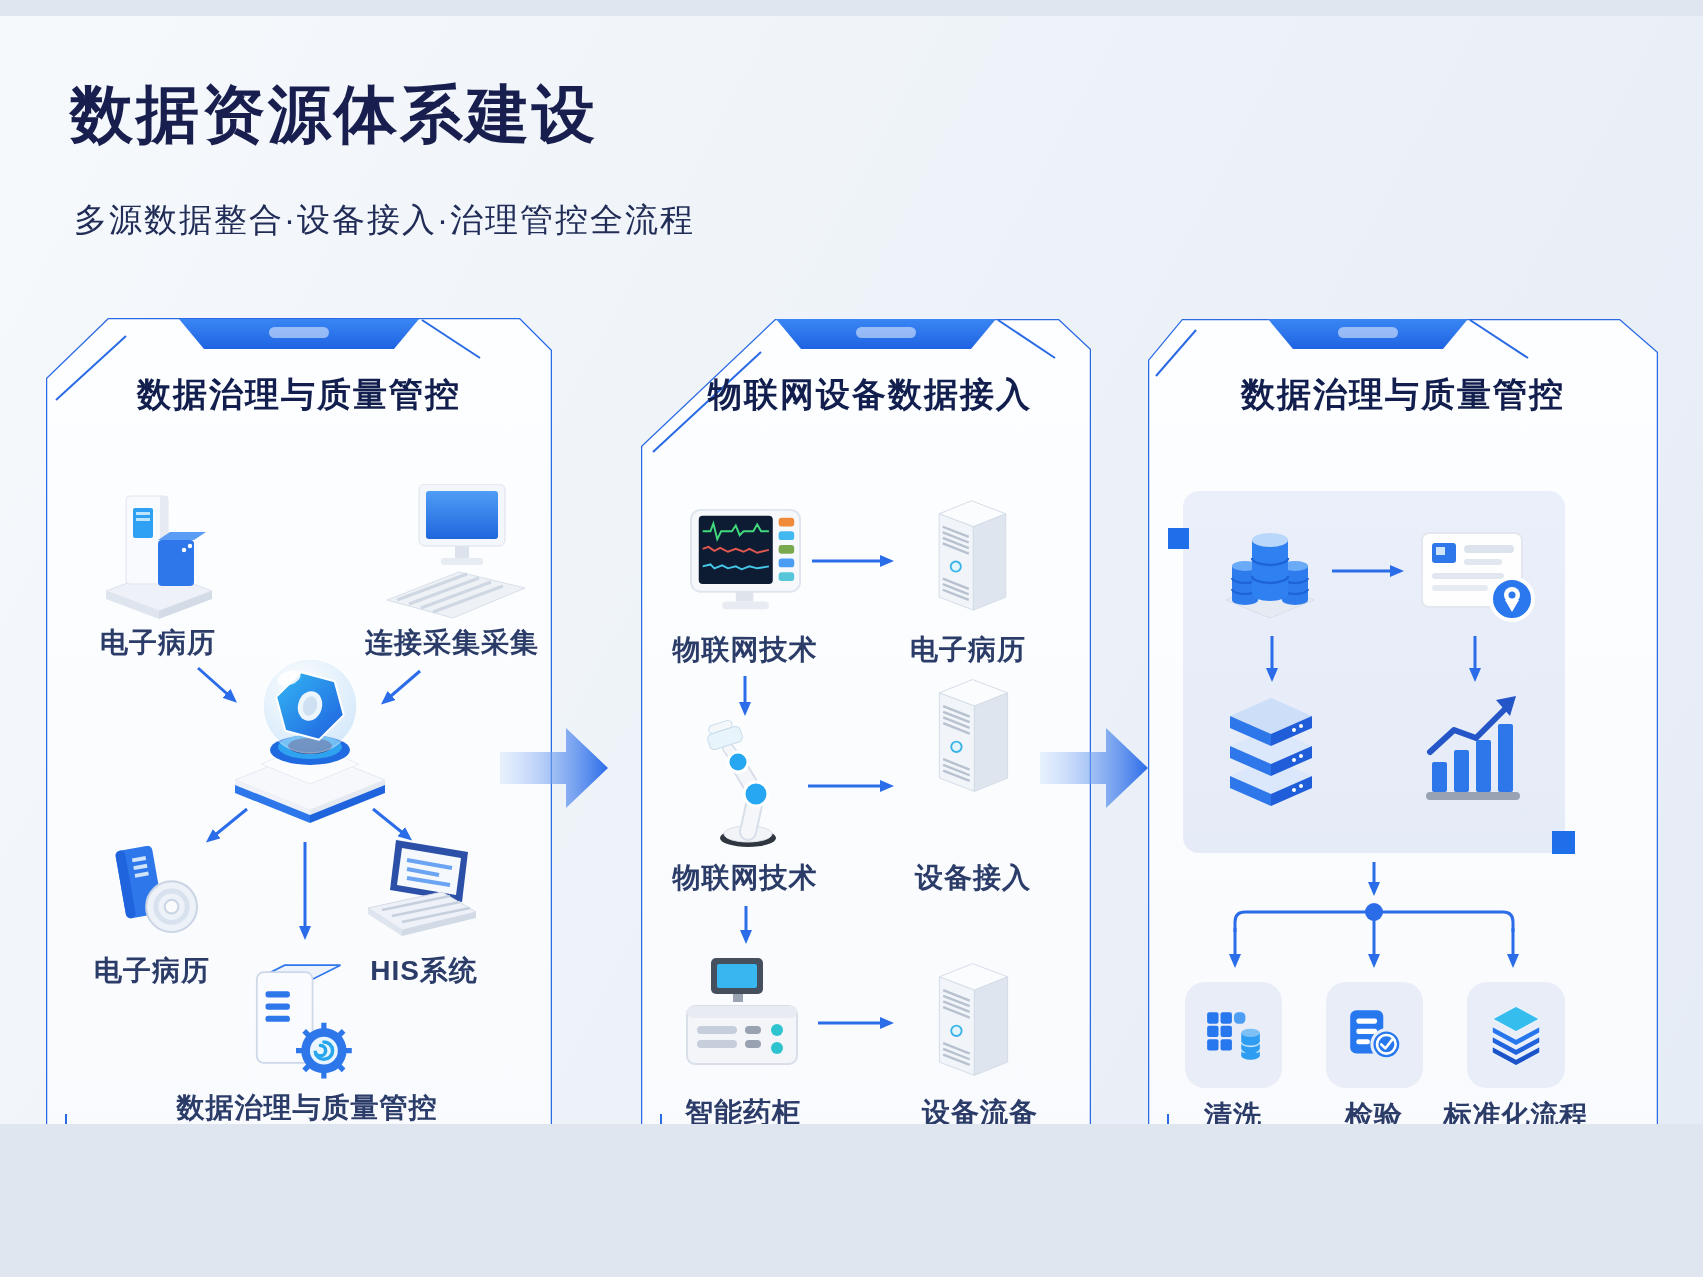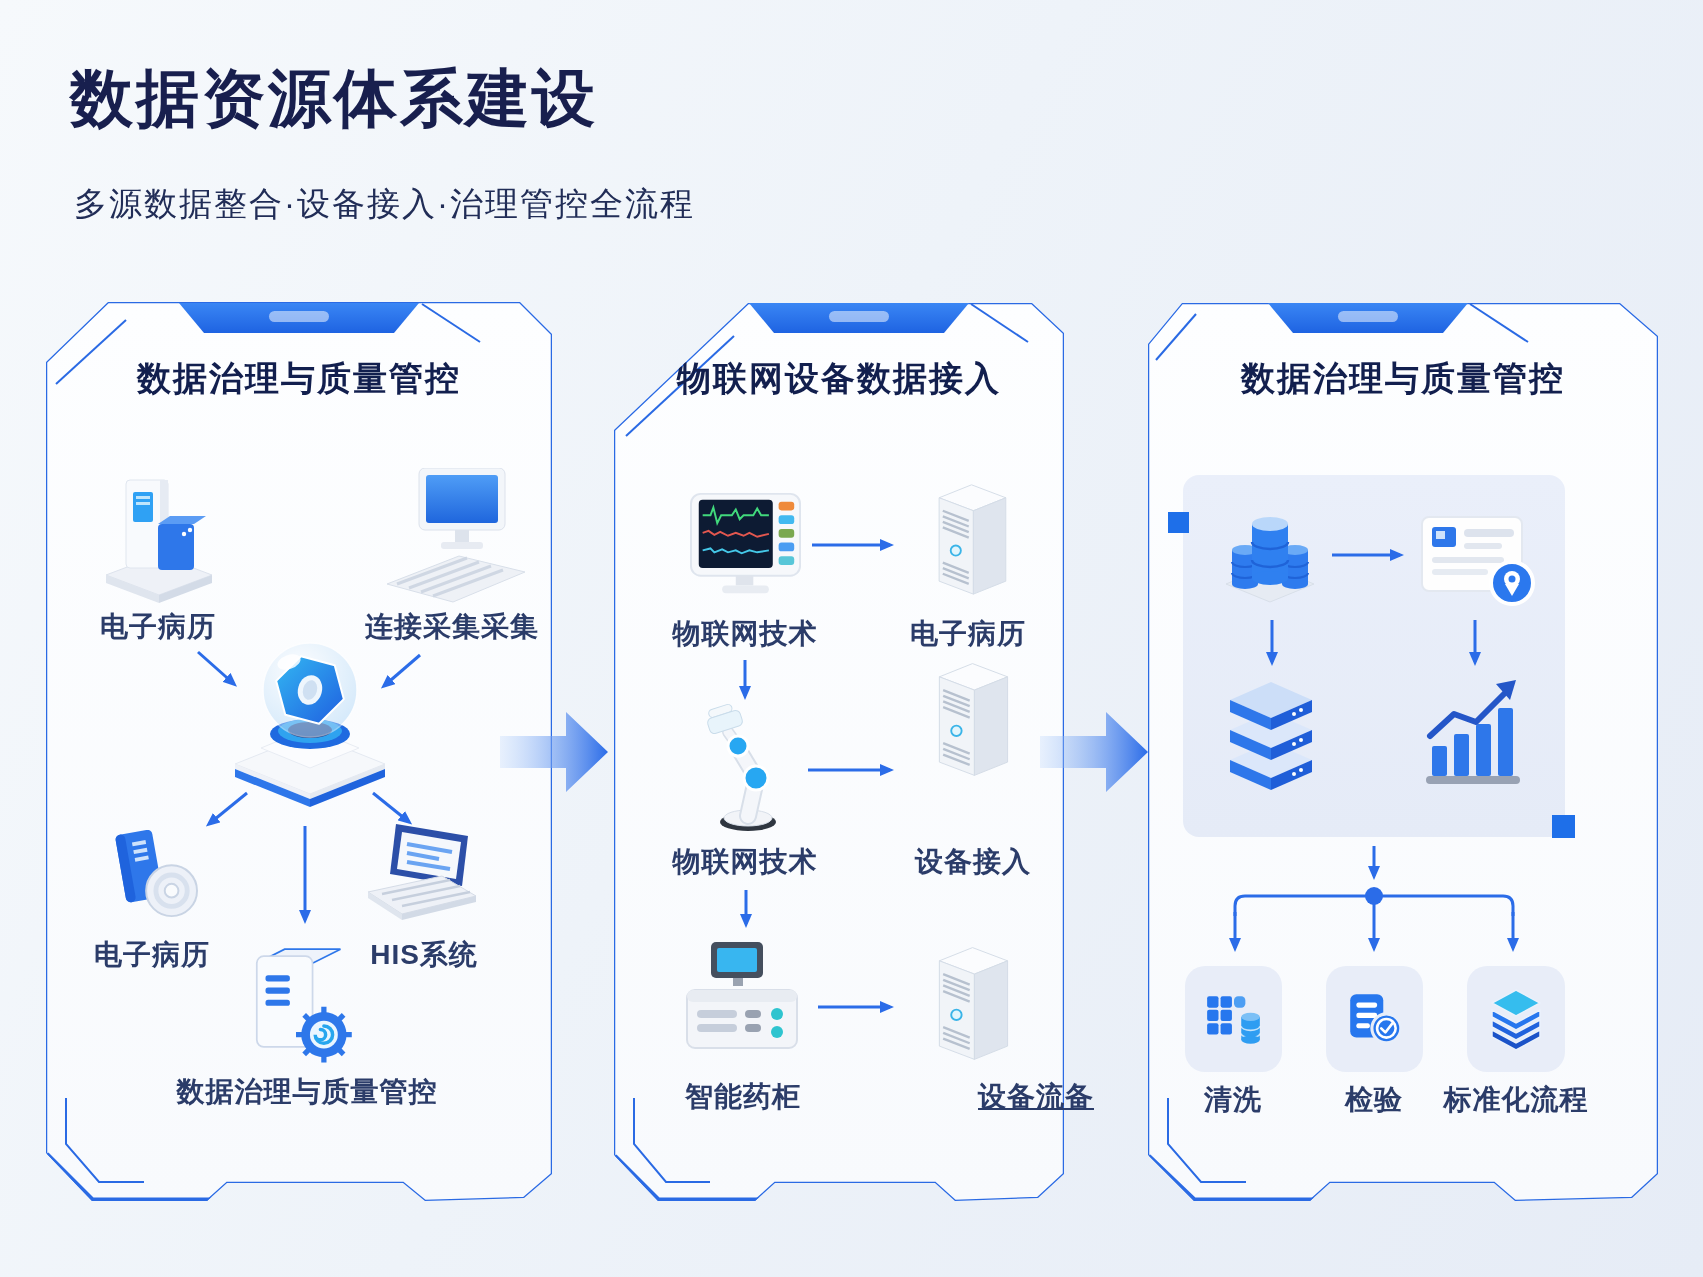--- a/index.html
+++ b/index.html
@@ -1,19 +1,20 @@
 <!DOCTYPE html>
 <html><head>
 <meta charset="utf-8">
 <style>
   html,body{margin:0;padding:0;background:#dfe6ef;}
   .stage{
-    position:relative;width:1703px;height:1277px;overflow:hidden;
+    position:relative;width:1703px;height:1108px;overflow:hidden;
     background:linear-gradient(118deg,#f6f9fc 0%,#eef3f9 45%,#e6ecf6 100%);
     font-family:"Liberation Sans","DejaVu Sans",sans-serif;
+    margin-top:16px;
   }
   .page-title{
     position:absolute;left:70px;top:56px;font-size:63px;font-weight:800;
     color:#181f4e;letter-spacing:3px;white-space:nowrap;
   }
   .page-subtitle{
     position:absolute;left:74px;top:182px;font-size:33px;font-weight:500;
     color:#212d57;letter-spacing:2px;white-space:nowrap;
   }
   .panel{position:absolute;top:300px;height:903px;background:linear-gradient(180deg,#fdfeff,#f8fafd);z-index:1;}
@@ -81,21 +82,21 @@
       <path d="M166,901 L46,901 L0,855" fill="none" stroke="#2a6ae4" stroke-width="7"></path>
       <path d="M10,84 L80,20" fill="none" stroke="#2a6ae4" stroke-width="2"></path>
       <path d="M20,798 L20,844 L53,882 L98,882" fill="none" stroke="#2a6ae4" stroke-width="2"></path>
       <path d="M376,4 L434,42" fill="none" stroke="#2a6ae4" stroke-width="2"></path>
       <polygon points="133,3 373,3 348,33 158,33" fill="url(#f1g)"></polygon>
       <rect x="223" y="11" width="60" height="11" rx="5.5" fill="rgba(255,255,255,0.5)"></rect>
     </svg>
     <div class="panel-title">数据治理与质量管控</div>
   </div>
 
-  <div class="panel" style="left:614px;width:450px;clip-path:polygon(0px 855px,0px 130px,134px 3px,418px 3px,450px 33px,450px 874px,424px 898px,341px 901px,321px 883px,161px 883px,141px 901px,44px 901px);">
+  <div class="panel" style="left:641px;width:450px;clip-path:polygon(0px 855px,0px 130px,134px 3px,418px 3px,450px 33px,450px 874px,424px 898px,341px 901px,321px 883px,161px 883px,141px 901px,44px 901px);padding-left:8px;">
     <svg class="frame" width="450" height="903" viewBox="0 0 450 903">
       <defs>
           <linearGradient id="f2g" x1="0" y1="0" x2="0" y2="1">
         <stop offset="0" stop-color="#3a86f4"></stop>
             <stop offset="1" stop-color="#1e63e2"></stop>
           </linearGradient>
         </defs>
       <path d="M0,855 L0,130 L134,3 L418,3 L450,33 L450,874 L424,898 L341,901 L321,883 L161,883 L141,901 L44,901 Z" fill="none" stroke="#2a6ae4" stroke-width="2.5"></path>
       <path d="M160,901 L44,901 L0,857" fill="none" stroke="#2a6ae4" stroke-width="7"></path>
       <path d="M12,136 L120,36" fill="none" stroke="#2a6ae4" stroke-width="2"></path>
@@ -453,21 +454,21 @@
   <div class="lbl" style="left:452px;top:627px;">连接采集采集</div>
   <div class="lbl" style="left:152px;top:955px;">电子病历</div>
   <div class="lbl" style="left:424px;top:955px;">HIS系统</div>
   <div class="lbl" style="left:307px;top:1092px;">数据治理与质量管控</div>
 
   <div class="lbl" style="left:745px;top:634px;">物联网技术</div>
   <div class="lbl" style="left:968px;top:634px;">电子病历</div>
   <div class="lbl" style="left:745px;top:862px;">物联网技术</div>
   <div class="lbl" style="left:973px;top:862px;">设备接入</div>
   <div class="lbl" style="left:743px;top:1097px;">智能药柜</div>
-  <div class="lbl" style="left:1036px;top:1097px;text-decoration:underline;">设备流备</div>
+  <div class="lbl" style="left:980px;top:1097px;text-decoration:underline;">设备流备</div>
 
   <div class="lbl" style="left:1233px;top:1100px;">清洗</div>
   <div class="lbl" style="left:1374px;top:1100px;">检验</div>
   <div class="lbl" style="left:1516px;top:1100px;">标准化流程</div>
 
   <svg class="overlay" width="1703" height="1277" viewBox="0 0 1703 1277">
     <defs>
       <marker id="ah" markerWidth="14" markerHeight="12" refX="10" refY="6" orient="auto" markerUnits="userSpaceOnUse">
         <path d="M0,0 L14,6 L0,12 Z" fill="#2b6ce8"></path>
       </marker>

